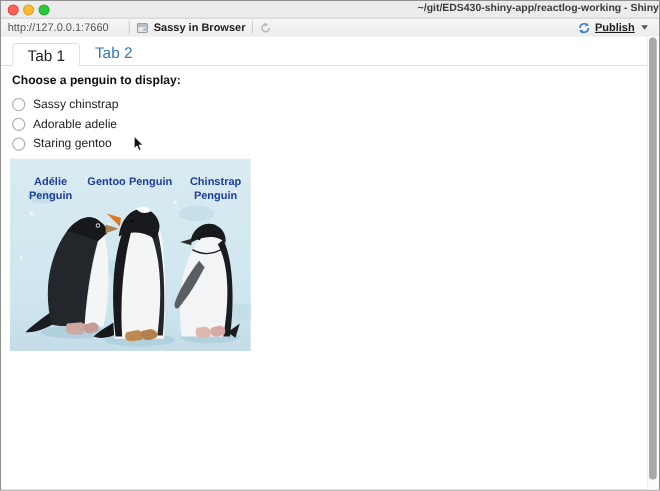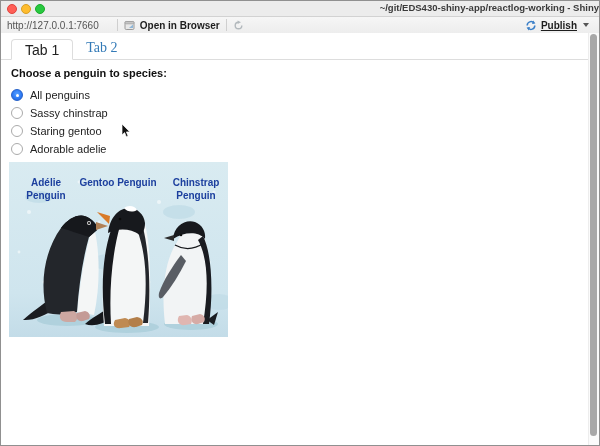--- a/index.html
+++ b/index.html
@@ -28,21 +28,21 @@
     font-family:inherit;font-size:10px;font-weight:bold;color:#1d1d1d;margin-right:4px;cursor:default;text-decoration:underline;}
   .caret{width:0;height:0;border-left:3px solid transparent;border-right:3px solid transparent;
     border-top:4px solid #555;margin-left:2px;}
 
   
   .content{position:absolute;top:32px;left:0;right:0;bottom:0;background:#fff;}
   .tabbar{display:flex;align-items:flex-end;padding:4px 0 0 10px;border-bottom:1px solid #ddd;height:22px;box-sizing:content-box;}
   .tab{font-size:14px;padding:0 13px;line-height:20px;height:21px;box-sizing:border-box;cursor:pointer;}
   .tab.active{background:#fff;border:1px solid #ddd;border-bottom:1px solid #fff;
     border-radius:4px 4px 0 0;color:#222;margin-bottom:-1px;}
-  .tab.inactive{color:#337ab7;font-family:Liberation Serif, serif;}
+  .tab.inactive{color:#337ab7;}
   .pane{padding:5px 10px 0 10px;}
   .grouplabel{font-size:11px;font-weight:bold;color:#111;line-height:13px;margin:2px 0 6px 0;}
   .radiorow{display:flex;align-items:center;gap:7px;height:18px;font-size:11px;color:#222;cursor:pointer;}
   .radio{width:12px;height:12px;border-radius:50%;background:#fff;border:1px solid #ababab;
     box-sizing:border-box;flex:0 0 auto;position:relative;}
   .radio.on{background:radial-gradient(circle at 50% 40%, #55a0ff 0%, #2f7cf6 55%, #1f5fd0 100%);border:1px solid #2360c9;}
   .radio.on::after{content:"";position:absolute;left:3.5px;top:3.5px;width:3px;height:3px;border-radius:50%;background:#fff;}
   .caption{font-size:11px;color:#222;margin-top:5px;line-height:13px;}
   .pimg{margin-top:4px;margin-left:-2px;width:219px;height:175px;display:block;}
 
@@ -69,21 +69,21 @@
 
   <div class="toolbar">
     <span class="url">http://127.0.0.1:7660</span>
     <span class="vsep"></span>
     <button class="tbbtn">
       <svg width="12" height="11" viewBox="0 0 12 11">
         <rect x="1" y="1.5" width="9" height="8" rx="1.2" fill="#e8e8e8" stroke="#9a9a9a"></rect>
         <rect x="1" y="1.5" width="9" height="2.4" rx="1.2" fill="#c4c4c4" stroke="#9a9a9a" stroke-width="0.6"></rect>
         <path d="M5 8 L9 4.6 L9 8 Z" fill="#8fb7d8"></path>
       </svg>
-      <span>Open in Browser</span>
+      <span>Sassy in Browser</span>
     </button>
     <span class="vsep"></span>
     <svg width="11" height="11" viewBox="0 0 11 11">
       <path d="M8.8 5.5 A3.3 3.3 0 1 1 5.5 2.2" fill="none" stroke="#b3b9bd" stroke-width="1.4"></path>
       <path d="M4.6 0.4 L8 2.2 L4.6 4 Z" fill="#b3b9bd"></path>
     </svg>
     <div class="spacer"></div>
     <button class="publish">
       <svg width="12" height="11" viewBox="0 0 12 11">
         <path d="M9.8 5.5 A3.8 3.8 0 0 1 3 7.9" fill="none" stroke="#3a7fc8" stroke-width="1.5"></path>
@@ -96,37 +96,33 @@
     </button>
   </div>
 
   <div class="content">
     <div class="tabbar">
       <div class="tab active">Tab 1</div>
       <div class="tab inactive">Tab 2</div>
     </div>
 
     <div class="pane">
-      <div class="grouplabel">Choose a penguin to species:</div>
-
-      <label class="radiorow">
-        <span class="radio on"></span>
-        <span>All penguins</span>
-      </label>
+      <div class="grouplabel">Choose a penguin to display:</div>
+
       <label class="radiorow">
         <span class="radio"></span>
         <span>Sassy chinstrap</span>
       </label>
       <label class="radiorow">
         <span class="radio"></span>
-        <span>Staring gentoo</span>
+        <span>Adorable adelie</span>
       </label>
       <label class="radiorow">
         <span class="radio"></span>
-        <span>Adorable adelie</span>
+        <span>Staring gentoo</span>
       </label>
 
 
       <svg class="pimg" viewBox="0 0 219 175">
         <defs>
           <linearGradient id="bg" x1="0" y1="0" x2="0" y2="1">
             <stop offset="0" stop-color="#d9ebf1"></stop>
             <stop offset="0.75" stop-color="#cfe5ee"></stop>
             <stop offset="1" stop-color="#c3dce8"></stop>
           </linearGradient>

